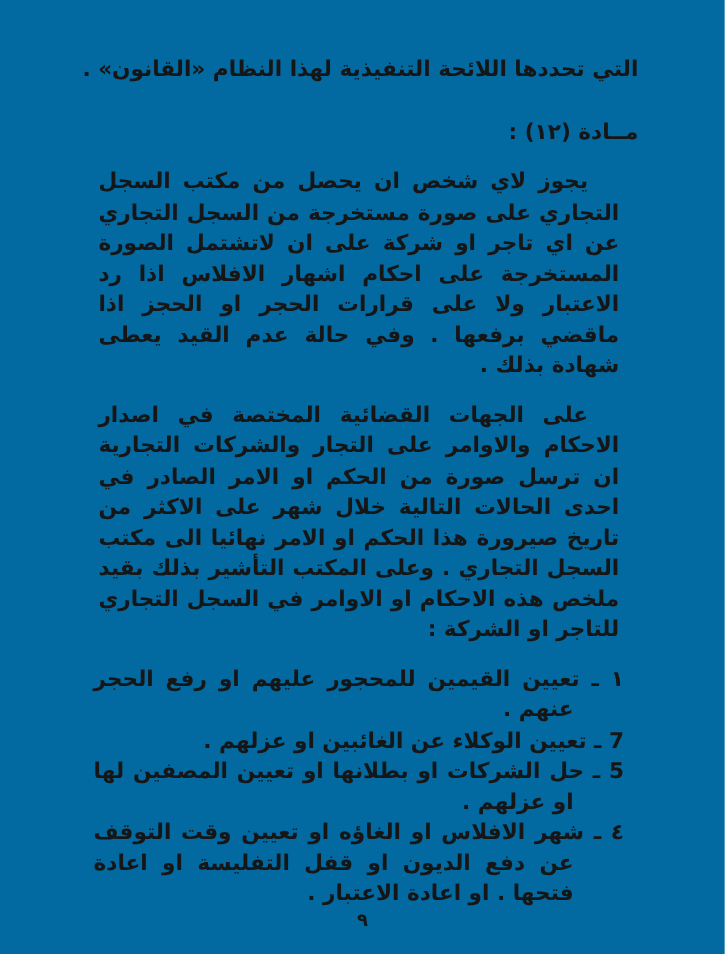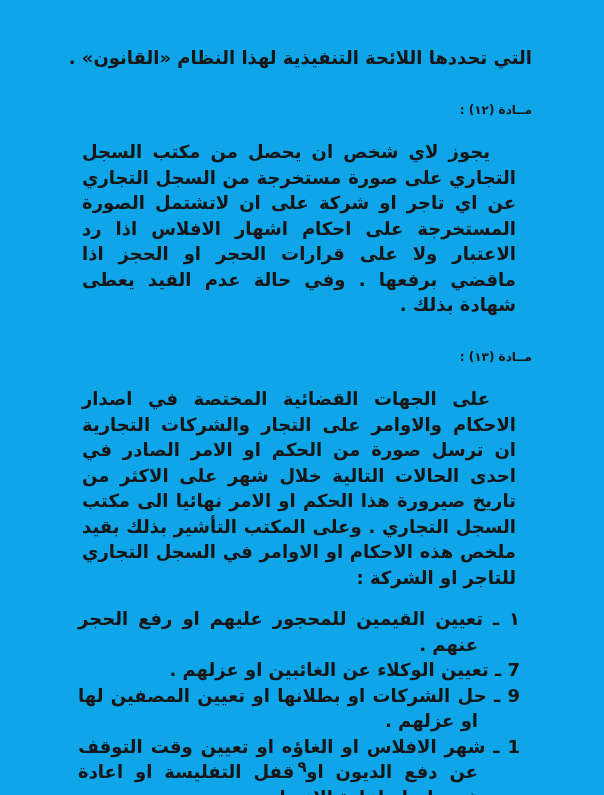--- a/index.html
+++ b/index.html
@@ -4,41 +4,41 @@
 <style>
   html, body {
     margin: 0;
     padding: 0;
     background: #ffffff;
   }
   .page {
     position: relative;
     width: 604px;
     height: 795px;
-    background: #0ea5e9;
+    background: #0369a1;
     overflow: hidden;
     font-family: "DejaVu Sans", sans-serif;
     color: #161616;
   }
   .content {
     direction: rtl;
     padding: 45px 72px 0 66px;
     font-size: 18px;
     font-weight: 700;
     line-height: 25.5px;
     text-align: justify;
   }
   .intro-line {
     margin: 0;
     text-align: right;
   }
   .article { margin: 0; }
   .article-title {
     margin: 27px 0 0 0;
-    font-size: 12px;
+    font-size: 18px;
     font-weight: 700;
     line-height: 25.5px;
     text-align: right;
   }
   .body-para {
     margin: 16px;
     text-indent: 26px;
     text-align: justify;
   }
   .list { margin: 12px; }
@@ -66,27 +66,26 @@
   <div class="content" lang="ar">
 
     <p class="intro-line">التي تحددها اللائحة التنفيذية لهذا النظام «القانون» .</p>
 
     <section class="article">
       <h2 class="article-title">مــادة (١٢) :</h2>
       <p class="body-para">يجوز لاي شخص ان يحصل من مكتب السجل التجاري على صورة مستخرجة من السجل التجاري عن اي تاجر او شركة على ان لاتشتمل الصورة المستخرجة على احكام اشهار الافلاس اذا رد الاعتبار ولا على قرارات الحجر او الحجز اذا ماقضي برفعها . وفي حالة عدم القيد يعطى شهادة بذلك .</p>
     </section>
 
     <section class="article">
-      <h2 class="article-title">مــادة (١٣) :</h2>
       <p class="body-para">على الجهات القضائية المختصة في اصدار الاحكام والاوامر على التجار والشركات التجارية ان ترسل صورة من الحكم او الامر الصادر في احدى الحالات التالية خلال شهر على الاكثر من تاريخ صيرورة هذا الحكم او الامر نهائيا الى مكتب السجل التجاري . وعلى المكتب التأشير بذلك بقيد ملخص هذه الاحكام او الاوامر في السجل التجاري للتاجر او الشركة :</p>
 
       <div class="list">
         <p class="list-item">١ ـ تعيين القيمين للمحجور عليهم او رفع الحجر عنهم .</p>
         <p class="list-item">7 ـ تعيين الوكلاء عن الغائبين او عزلهم .</p>
-        <p class="list-item">9 ـ حل الشركات او بطلانها او تعيين المصفين لها او عزلهم .</p>
-        <p class="list-item">1 ـ شهر الافلاس او الغاؤه او تعيين وقت التوقف عن دفع الديون او قفل التفليسة او اعادة فتحها . او اعادة الاعتبار .</p>
+        <p class="list-item">5 ـ حل الشركات او بطلانها او تعيين المصفين لها او عزلهم .</p>
+        <p class="list-item">٤ ـ شهر الافلاس او الغاؤه او تعيين وقت التوقف عن دفع الديون او قفل التفليسة او اعادة فتحها . او اعادة الاعتبار .</p>
       </div>
     </section>
 
   </div>
 
   <div class="page-number">٩</div>
 </div>
 
 </body></html>

